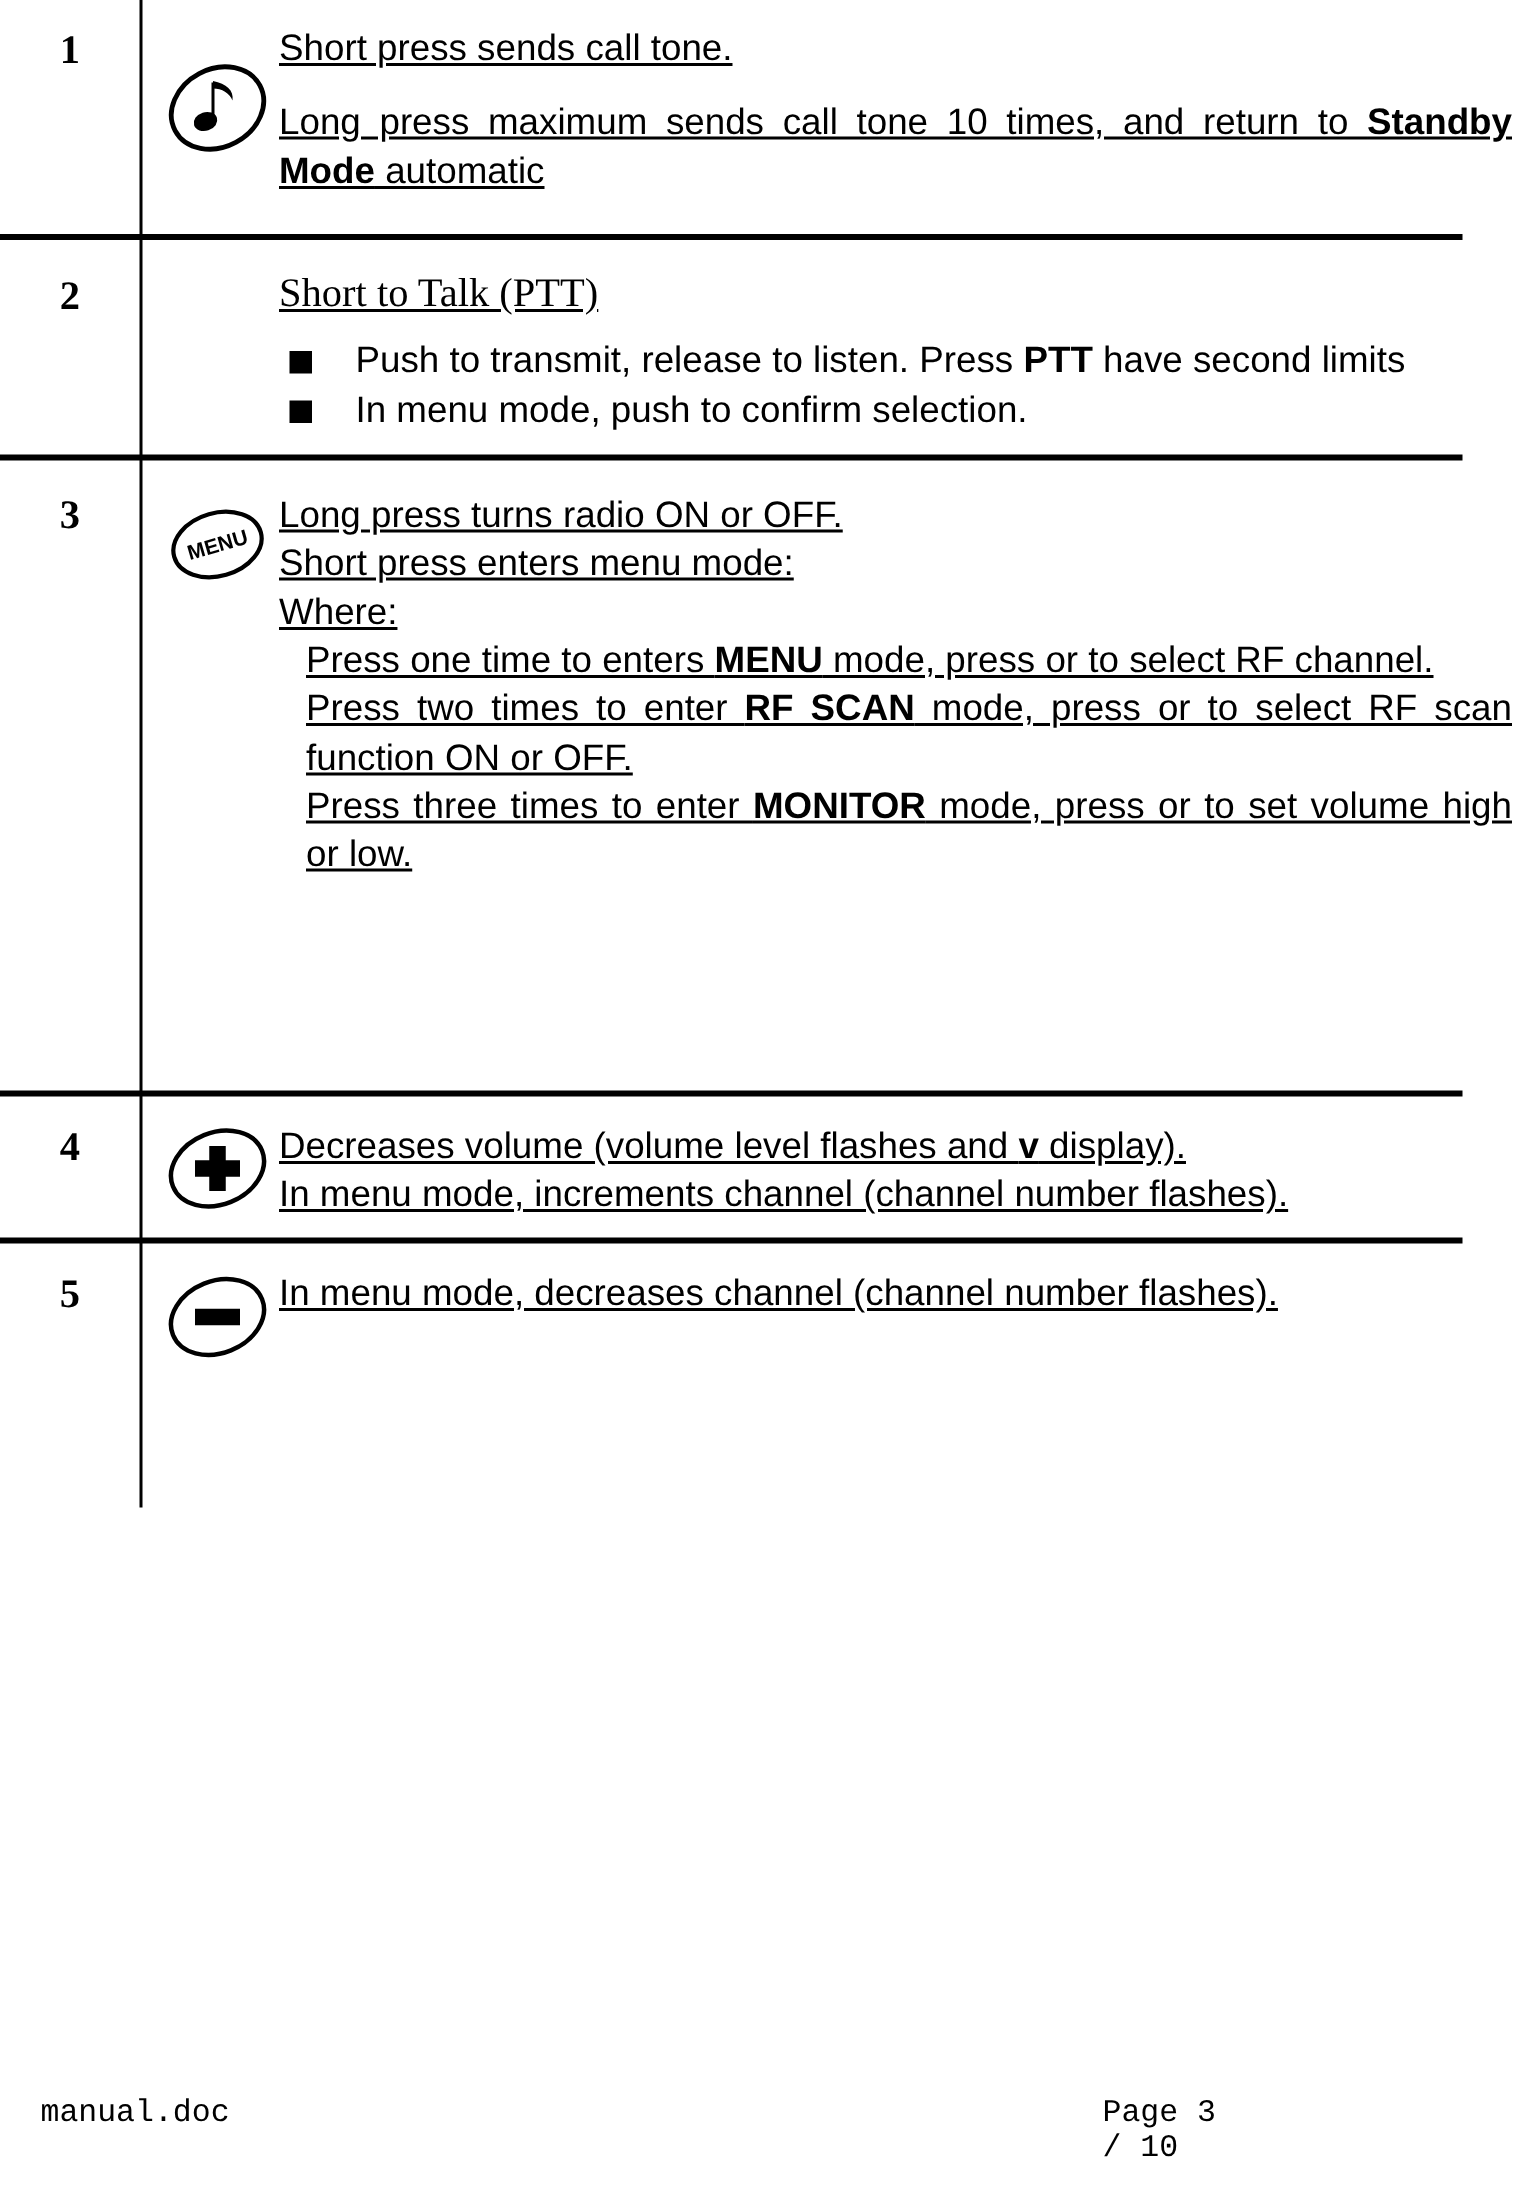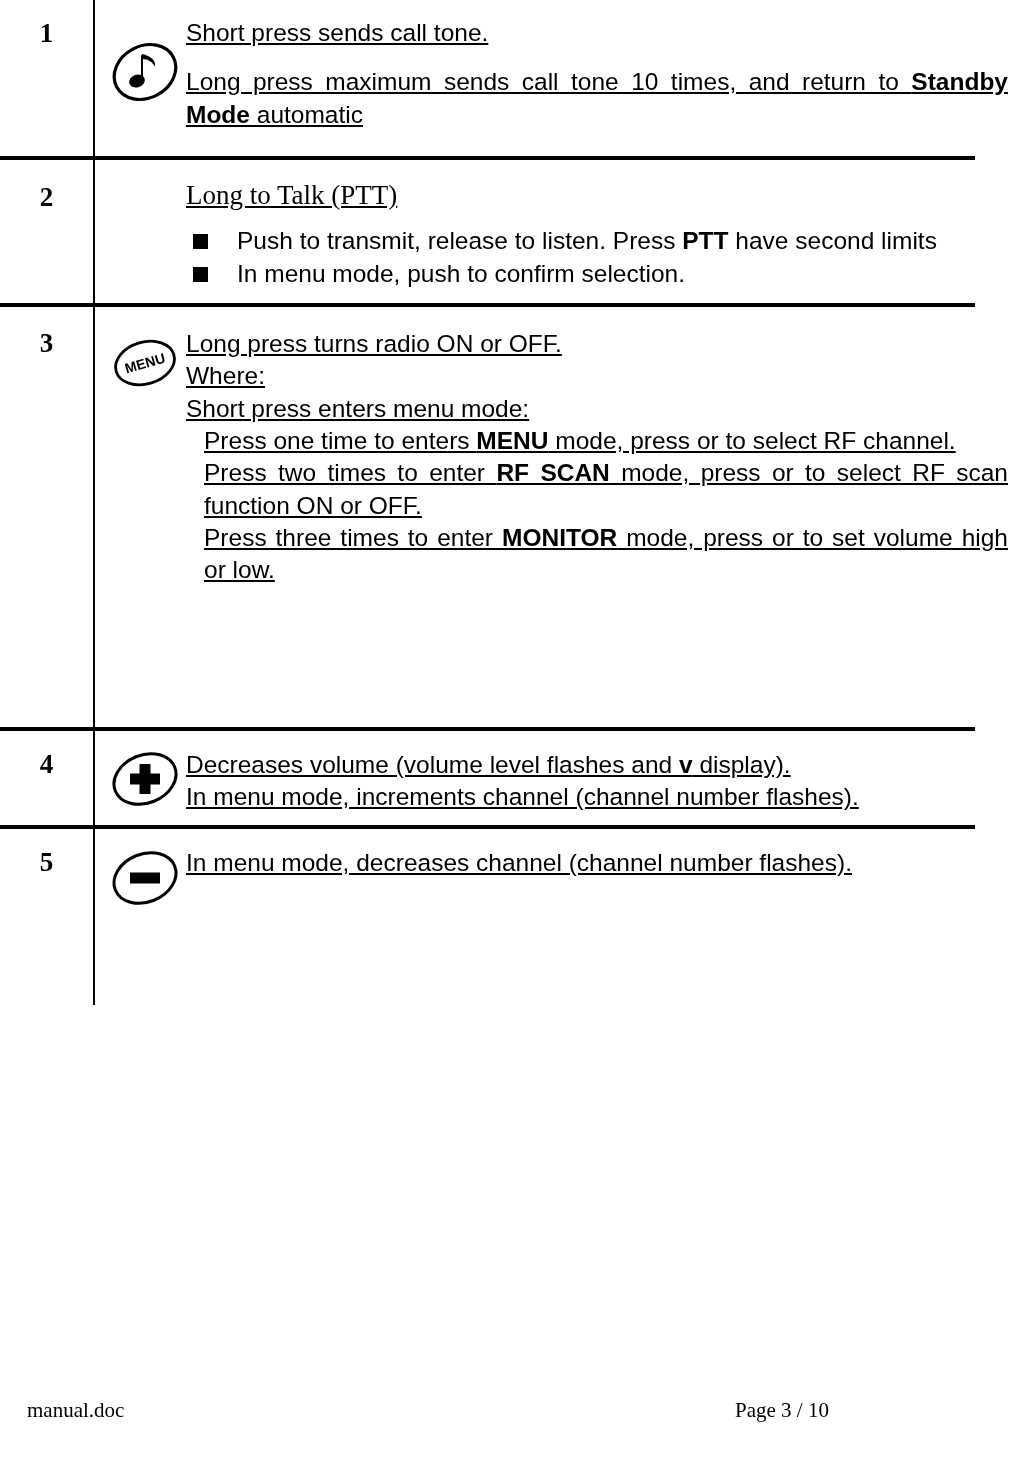--- a/index.html
+++ b/index.html
@@ -123,21 +123,21 @@
   }
   .keycap svg { display: block; }
 
   
   .footer {
     position: absolute;
     left: 0;
     top: 1398px;
     width: 835px;
     height: 40px;
-    font-family: Liberation Serif, serif;
+    font-family: Liberation Mono, monospace;
     font-size: 21px;
   }
   .footer .left {
     position: absolute;
     left: 27px;
     top: 0;
   }
   .footer .right {
     position: absolute;
     left: 735px;
@@ -176,21 +176,21 @@
       <div class="content justify" style="top:17px;width:822px;">
         <p class="ln">Short press sends call tone.</p>
         <p class="ln gap"><span>Long press maximum sends call tone 10 times, and return to </span><b>Standby Mode</b><span> automatic</span></p>
       </div>
     </div>
 
     <div class="row" style="top:160px;height:143px;">
       <div class="row-num" style="top:24px;">2</div>
 
       <div class="content" style="top:18px;">
-        <p class="ln serif-head" style="font-family:'Liberation Serif',serif;font-size:27px;">Long to Talk (PTT)</p>
+        <p class="ln serif-head" style="font-family:'Liberation Serif',serif;font-size:27px;">Short to Talk (PTT)</p>
         <ul class="bullets">
           <li><span>Push to transmit, release to listen. Press </span><b>PTT</b><span> have second limits</span></li>
           <li><span>In menu mode, push to confirm selection.</span></li>
         </ul>
       </div>
     </div>
 
     <div class="row" style="top:307px;height:420px;">
       <div class="row-num" style="top:23px;">3</div>
 
@@ -198,22 +198,22 @@
         <span class="keycap">
           <svg width="84" height="62" viewBox="0 0 84 62">
             <ellipse cx="42" cy="31" rx="30" ry="21" fill="none" stroke="#000" stroke-width="2.8" transform="rotate(-16 42 31)"></ellipse>
             <text x="42" y="36" text-anchor="middle" font-family="'Liberation Sans', sans-serif" font-size="14" font-weight="bold" fill="#000" transform="rotate(-16 42 31)">MENU</text>
           </svg>
         </span>
       </div>
 
       <div class="content" style="top:21px;width:822px;">
         <p class="ln">Long press turns radio ON or OFF.</p>
+        <p class="ln">Short press enters menu mode:</p>
         <p class="ln">Where:</p>
-        <p class="ln">Short press enters menu mode:</p>
 
         <div class="indent">
           <p class="ln" style="text-align:justify;"><span>Press one time to enters </span><b>MENU</b><span> mode, press   or   to select RF channel.</span></p>
           <p class="ln" style="text-align:justify;"><span>Press two times to enter </span><b>RF SCAN</b><span> mode, press  or  to select RF scan function ON or OFF.</span></p>
           <p class="ln" style="text-align:justify;"><span> Press three times to enter </span><b>MONITOR</b><span> mode, press  or  to set volume high or low.</span></p>
         </div>
       </div>
     </div>
 
     <div class="row" style="top:731px;height:94px;">

